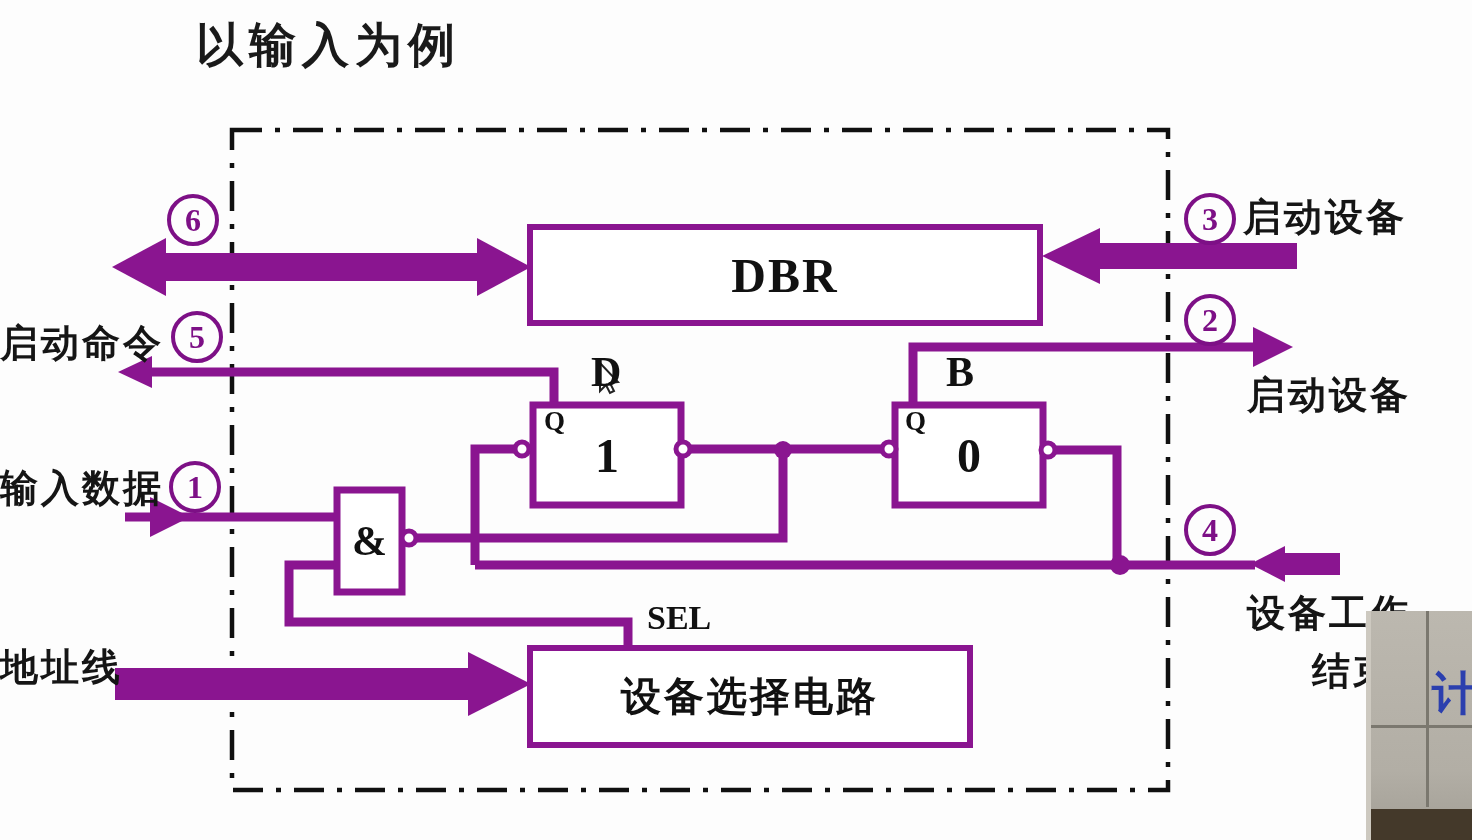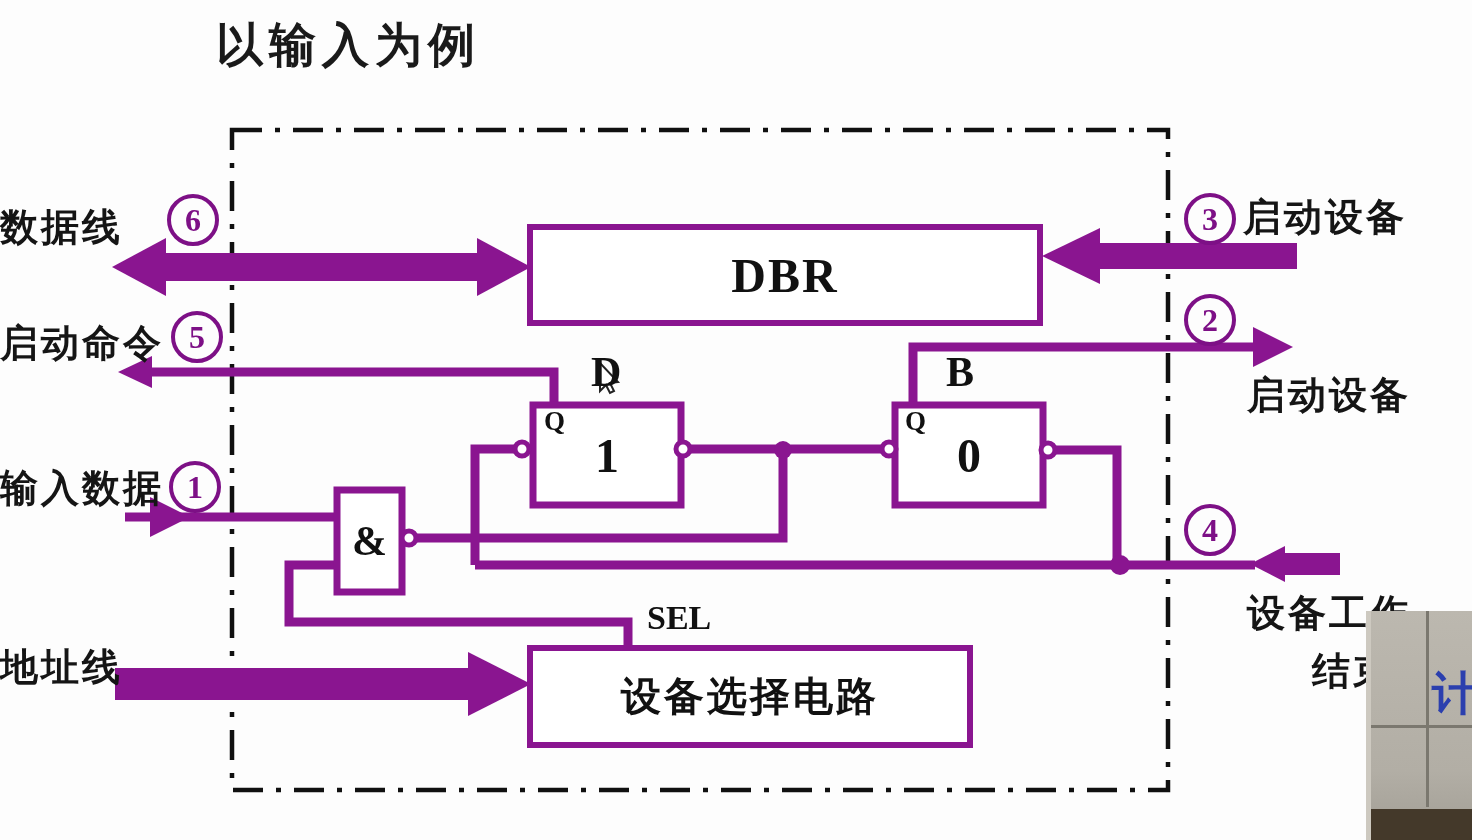--- a/index.html
+++ b/index.html
@@ -12,21 +12,21 @@
   .cn{font-size:38px;font-weight:bold;letter-spacing:3px;}
   .badge{
     position:absolute;width:44px;height:44px;border:4px solid #7d1086;border-radius:50%;
     color:#7d1086;font-size:32px;font-weight:bold;display:flex;align-items:center;
     justify-content:center;line-height:1;background:transparent;
   }
   .boxtext{position:absolute;display:flex;align-items:center;justify-content:center;
     color:#111;font-weight:bold;}
   .qmark{position:absolute;color:#111;font-weight:bold;font-size:27px;}
   .ff-name{position:absolute;color:#111;font-weight:bold;font-size:42px;}
-  #title{left:196px;top:14px;font-size:47px;font-weight:bold;color:#1a1a1a;letter-spacing:6px;margin-left:20px;}
+  #title{left:196px;top:14px;font-size:47px;font-weight:bold;color:#1a1a1a;letter-spacing:6px;}
   
   #photo-overlay{
     position:absolute;left:1366px;top:611px;width:106px;height:229px;
     background:linear-gradient(180deg,#bcb8af 0%,#b2aea5 70%,#a8a49b 88%);
   }
   #photo-overlay .edge{position:absolute;left:0;top:0;width:5px;height:100%;background:#cdc9c0;}
   #photo-overlay .vline{position:absolute;left:60px;top:0;width:3px;height:196px;background:#7b786f;}
   #photo-overlay .hline{position:absolute;left:5px;top:114px;width:101px;height:3px;background:#7b786f;}
   #photo-overlay .char{
     position:absolute;left:66px;top:52px;font-size:46px;font-weight:bold;color:#2b3fae;
@@ -104,21 +104,20 @@
       <circle cx="1120" cy="565" r="10" fill="#8a1590" stroke="none"></circle>
     </g>
 
     <g>
       <polygon points="600,363 600,391 606,385 610,393 614,391 610,383 618,382" fill="#ffffff" stroke="#222222" stroke-width="2"></polygon>
     </g>
   </svg>
 
   <div id="title" class="lbl">以输入为例</div>
 
-  <div class="lbl cn" style="left:0px;top:202px;">数据线</div>
   <div class="badge" style="left:167px;top:194px;">
       <span>6</span>
     </div>
 
   <div class="lbl cn" style="left:0px;top:318px;">启动命令</div>
   <div class="badge" style="left:171px;top:311px;">
       <span>5</span>
     </div>
 
   <div class="lbl cn" style="left:0px;top:463px;">输入数据</div>

